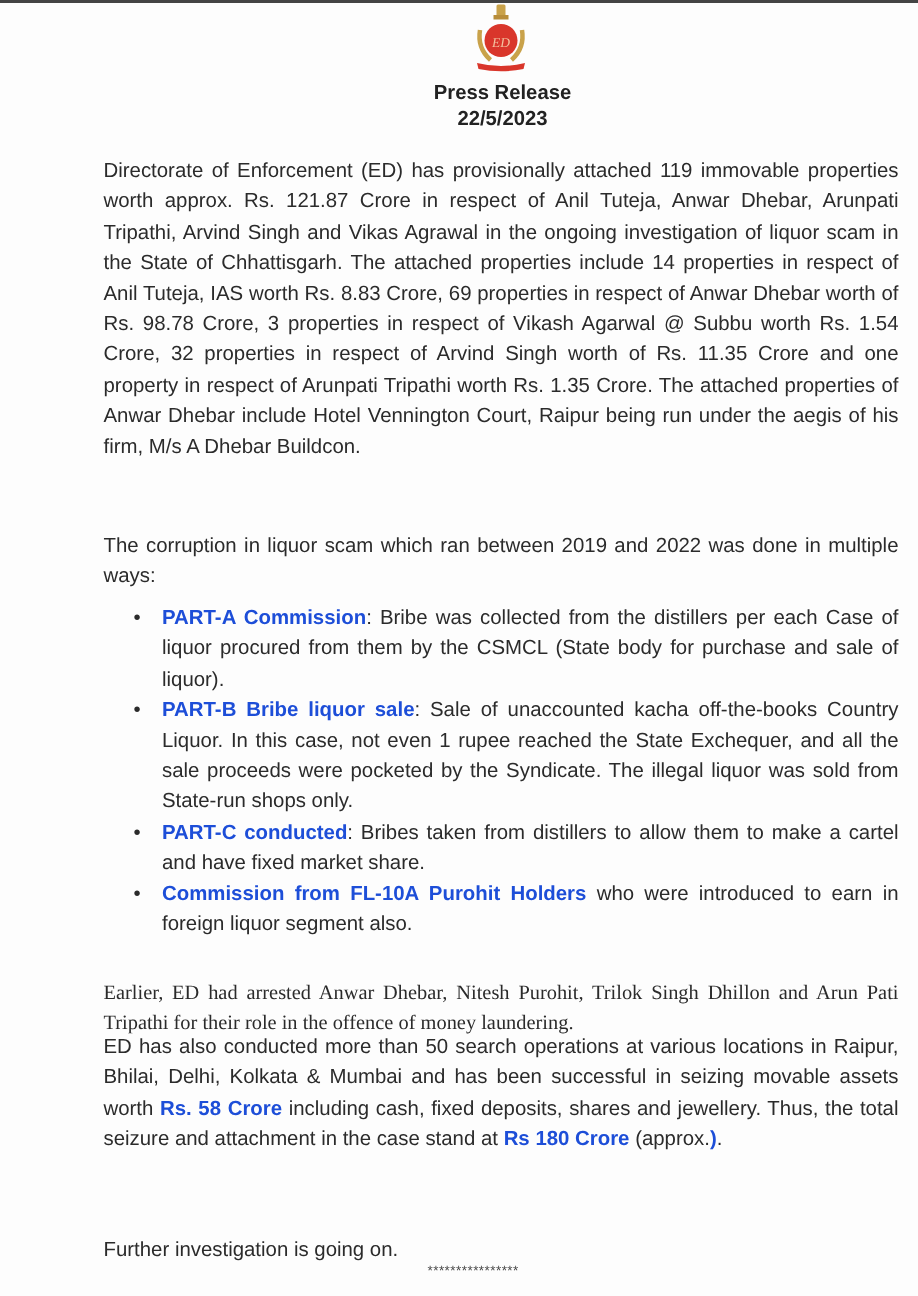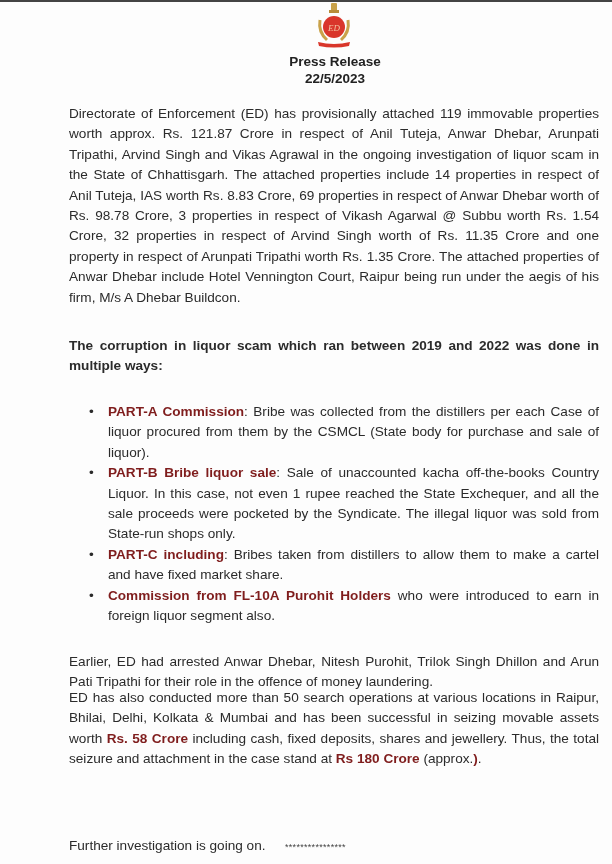--- a/index.html
+++ b/index.html
@@ -14,29 +14,29 @@
     .logo { position:absolute; left:313px; top:2px; width:42px; height:48px; }
     .title { position:absolute; left:0; width:670px; text-align:center; font-weight:bold; font-size:13.5px; color:#222; }
     .t1 { top:54px; }
     .t2 { top:71px; }
     .para {
       position:absolute; left:69px; width:530px;
       font-size:13.6px; line-height:20.4px; text-align:justify;
       text-align-last:left;
     }
     .p1 { top:104px; }
-    .p2 { top:336px;font-weight:bold; }
+    .p2 { top:354px; }
     .list { position:absolute; left:88px; width:511px; top:402px; margin:0; padding:0; list-style:none; }
     .list li { position:relative; padding-left:20px; font-size:13.6px; line-height:20.4px; text-align:justify; margin-bottom:0; }
     .list li .dot { position:absolute; left:1px; top:0; }
-    .p3 { top:652px; }
+    .p3 { top:652px;font-family:Liberation Serif, serif; }
     .p4 { top:688px; }
-    .p5 { top:823px;margin-top:13px; }
+    .p5 { top:823px; }
     .stars { position:absolute; top:842px; left:285px; font-size:9px; letter-spacing:0.3px; color:#444; }
-    b { color:#7f1d1d; }
+    b { color:#1d4ed8; }
   </style>
 </head>
 <body>
 
 <div class="topbar"></div>
 
 <svg class="logo" viewBox="0 0 42 48">
   <rect x="18" y="1" width="6" height="8" rx="1" fill="#c9a24a"></rect>
   <rect x="16" y="8" width="10" height="3" fill="#b88d3a"></rect>
   <path d="M7 18 Q5 30 14 38" stroke="#c9a24a" stroke-width="3" fill="none"></path>
@@ -48,21 +48,21 @@
 
 <div class="title t1">Press Release</div>
 <div class="title t2">22/5/2023</div>
 
 <div class="para p1">Directorate of Enforcement (ED) has provisionally attached 119 immovable properties worth approx. Rs. 121.87 Crore in respect of Anil Tuteja, Anwar Dhebar, Arunpati Tripathi, Arvind Singh and Vikas Agrawal in the ongoing investigation of liquor scam in the State of Chhattisgarh. The attached properties include 14 properties in respect of Anil Tuteja, IAS worth Rs. 8.83 Crore, 69 properties in respect of Anwar Dhebar worth of Rs. 98.78 Crore, 3 properties in respect of Vikash Agarwal @ Subbu worth Rs. 1.54 Crore, 32 properties in respect of Arvind Singh worth of Rs. 11.35 Crore and one property in respect of Arunpati Tripathi worth Rs. 1.35 Crore. The attached properties of Anwar Dhebar include Hotel Vennington Court, Raipur being run under the aegis of his firm, M/s A Dhebar Buildcon.</div>
 <div class="para p2">The corruption in liquor scam which ran between 2019 and 2022 was done in multiple ways:</div>
 
 <ul class="list">
   <li><span class="dot">•</span><b>PART-A Commission</b><span>: Bribe was collected from the distillers per each Case of liquor procured from them by the CSMCL (State body for purchase and sale of liquor).</span></li>
   <li><span class="dot">•</span><b>PART-B Bribe liquor sale</b><span>: Sale of unaccounted kacha off-the-books Country Liquor. In this case, not even 1 rupee reached the State Exchequer, and all the sale proceeds were pocketed by the Syndicate. The illegal liquor was sold from State-run shops only.</span></li>
-  <li><span class="dot">•</span><b>PART-C including</b><span>: Bribes taken from distillers to allow them to make a cartel and have fixed market share.</span></li>
+  <li><span class="dot">•</span><b>PART-C conducted</b><span>: Bribes taken from distillers to allow them to make a cartel and have fixed market share.</span></li>
   <li><span class="dot">•</span><b>Commission from FL-10A Purohit Holders</b><span> who were introduced to earn in foreign liquor segment also.</span></li>
 </ul>
 
 <div class="para p3">Earlier, ED had arrested Anwar Dhebar,  Nitesh Purohit, Trilok Singh Dhillon and Arun Pati Tripathi for their role in the offence of money laundering.</div>
 
 <div class="para p4"><span>ED has also conducted more than 50 search operations at various locations in Raipur, Bhilai, Delhi, Kolkata &amp; Mumbai and has been successful in seizing movable assets worth </span><b>Rs. 58 Crore</b><span> including cash, fixed deposits, shares and jewellery. Thus, the total seizure and attachment in the case stand at </span><b>Rs 180 Crore</b><span> (approx.</span><b>)</b><span>.</span></div>
 
 <div class="para p5">Further investigation is going on.</div>
 <div class="stars">****************</div>
 

